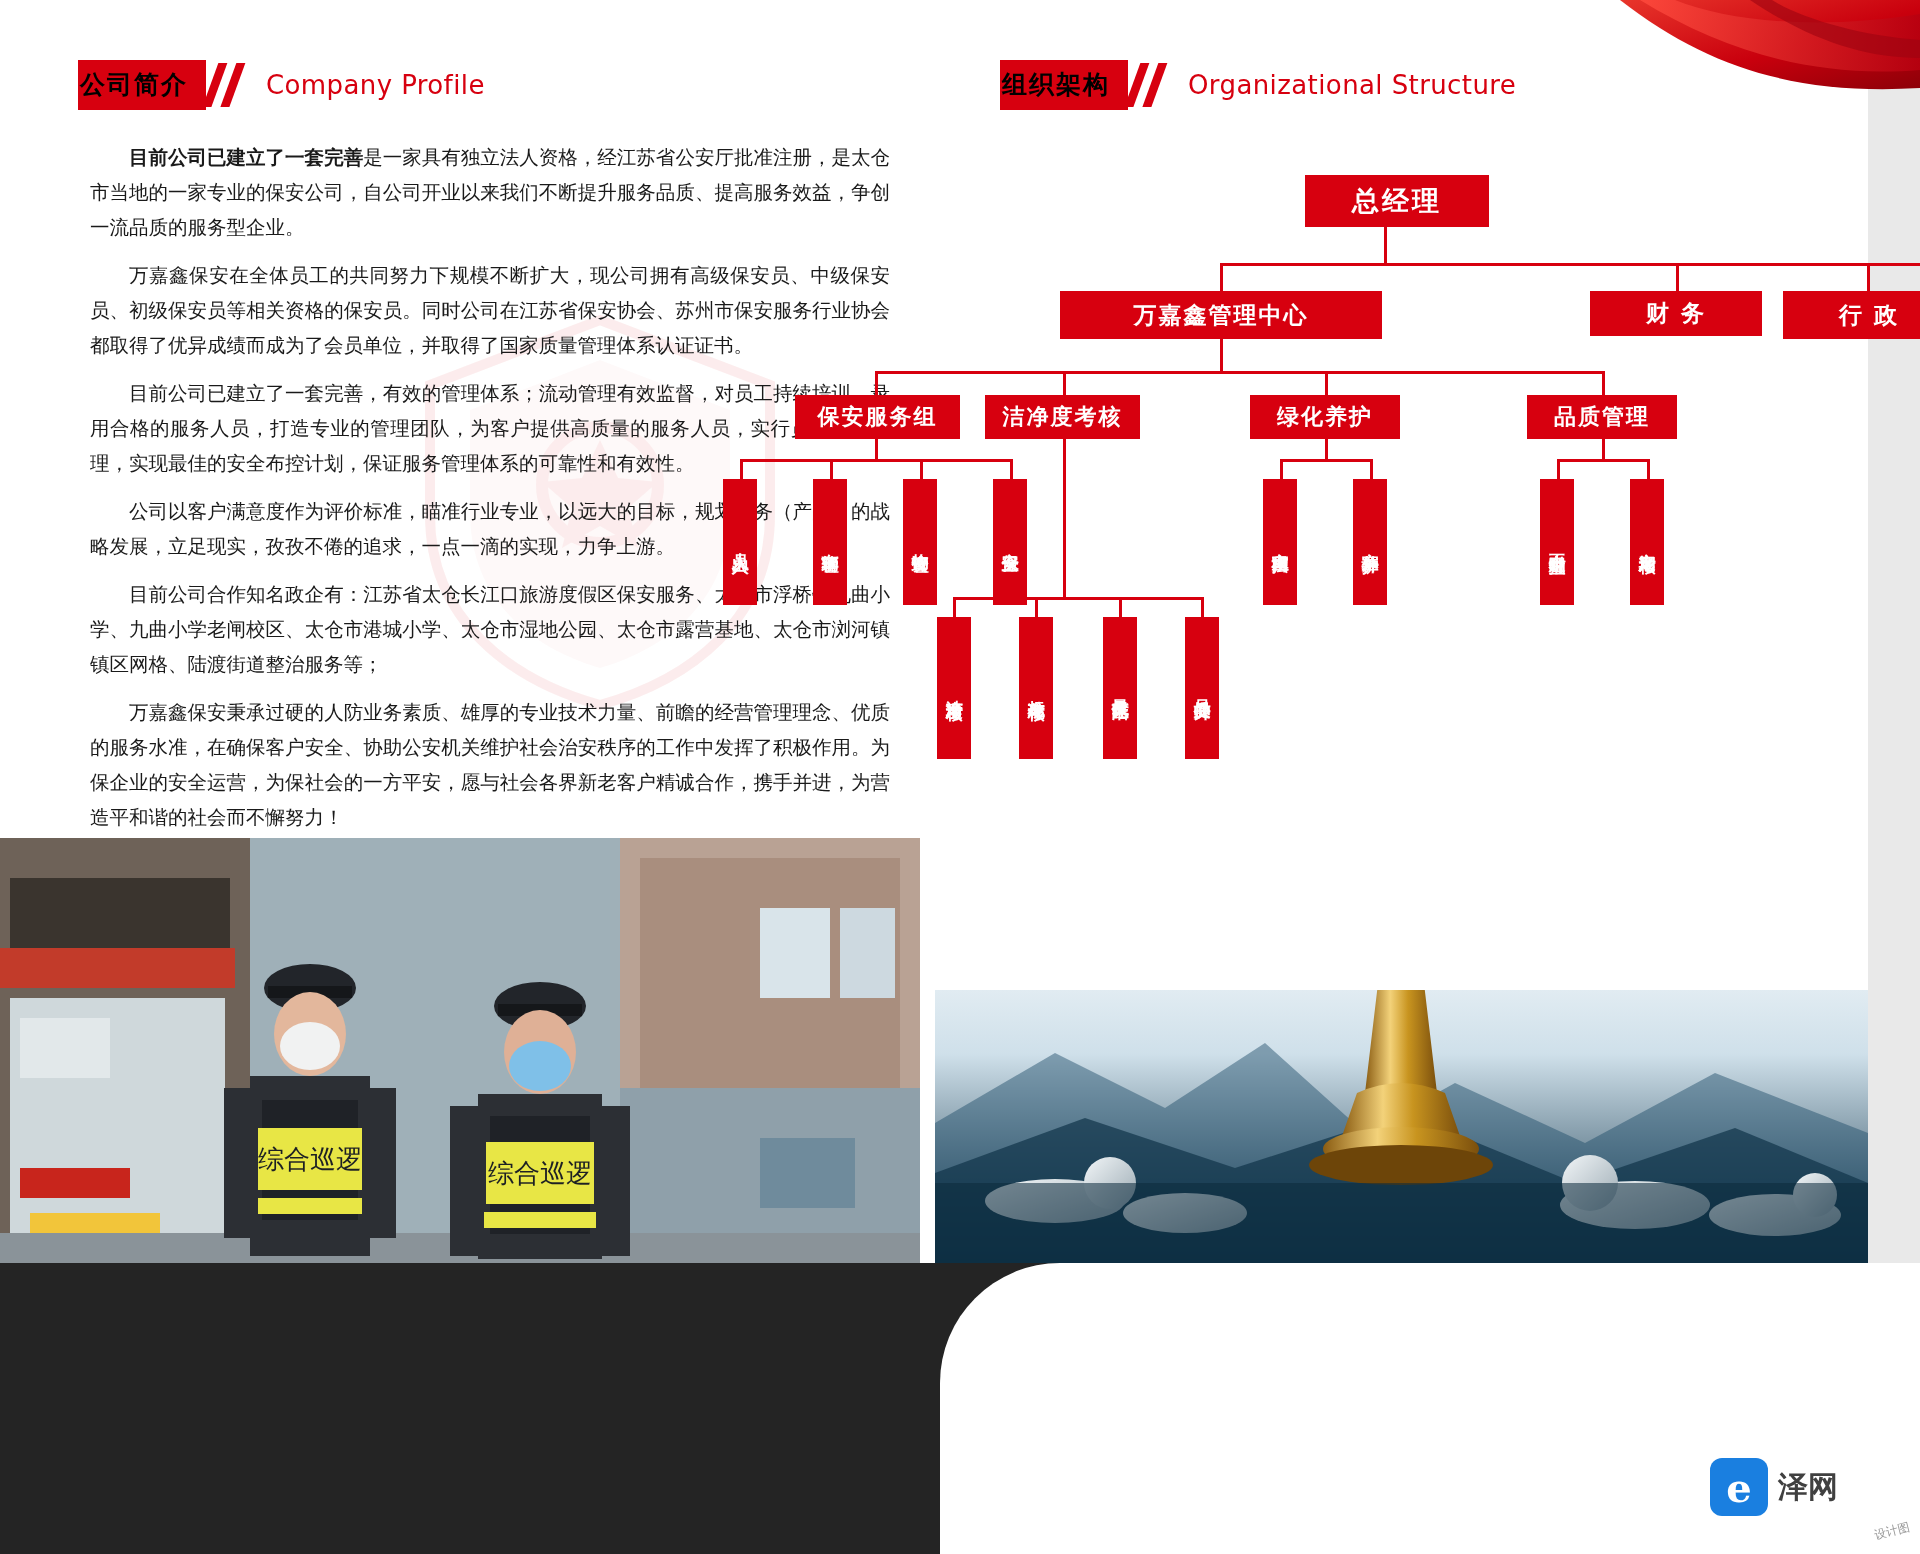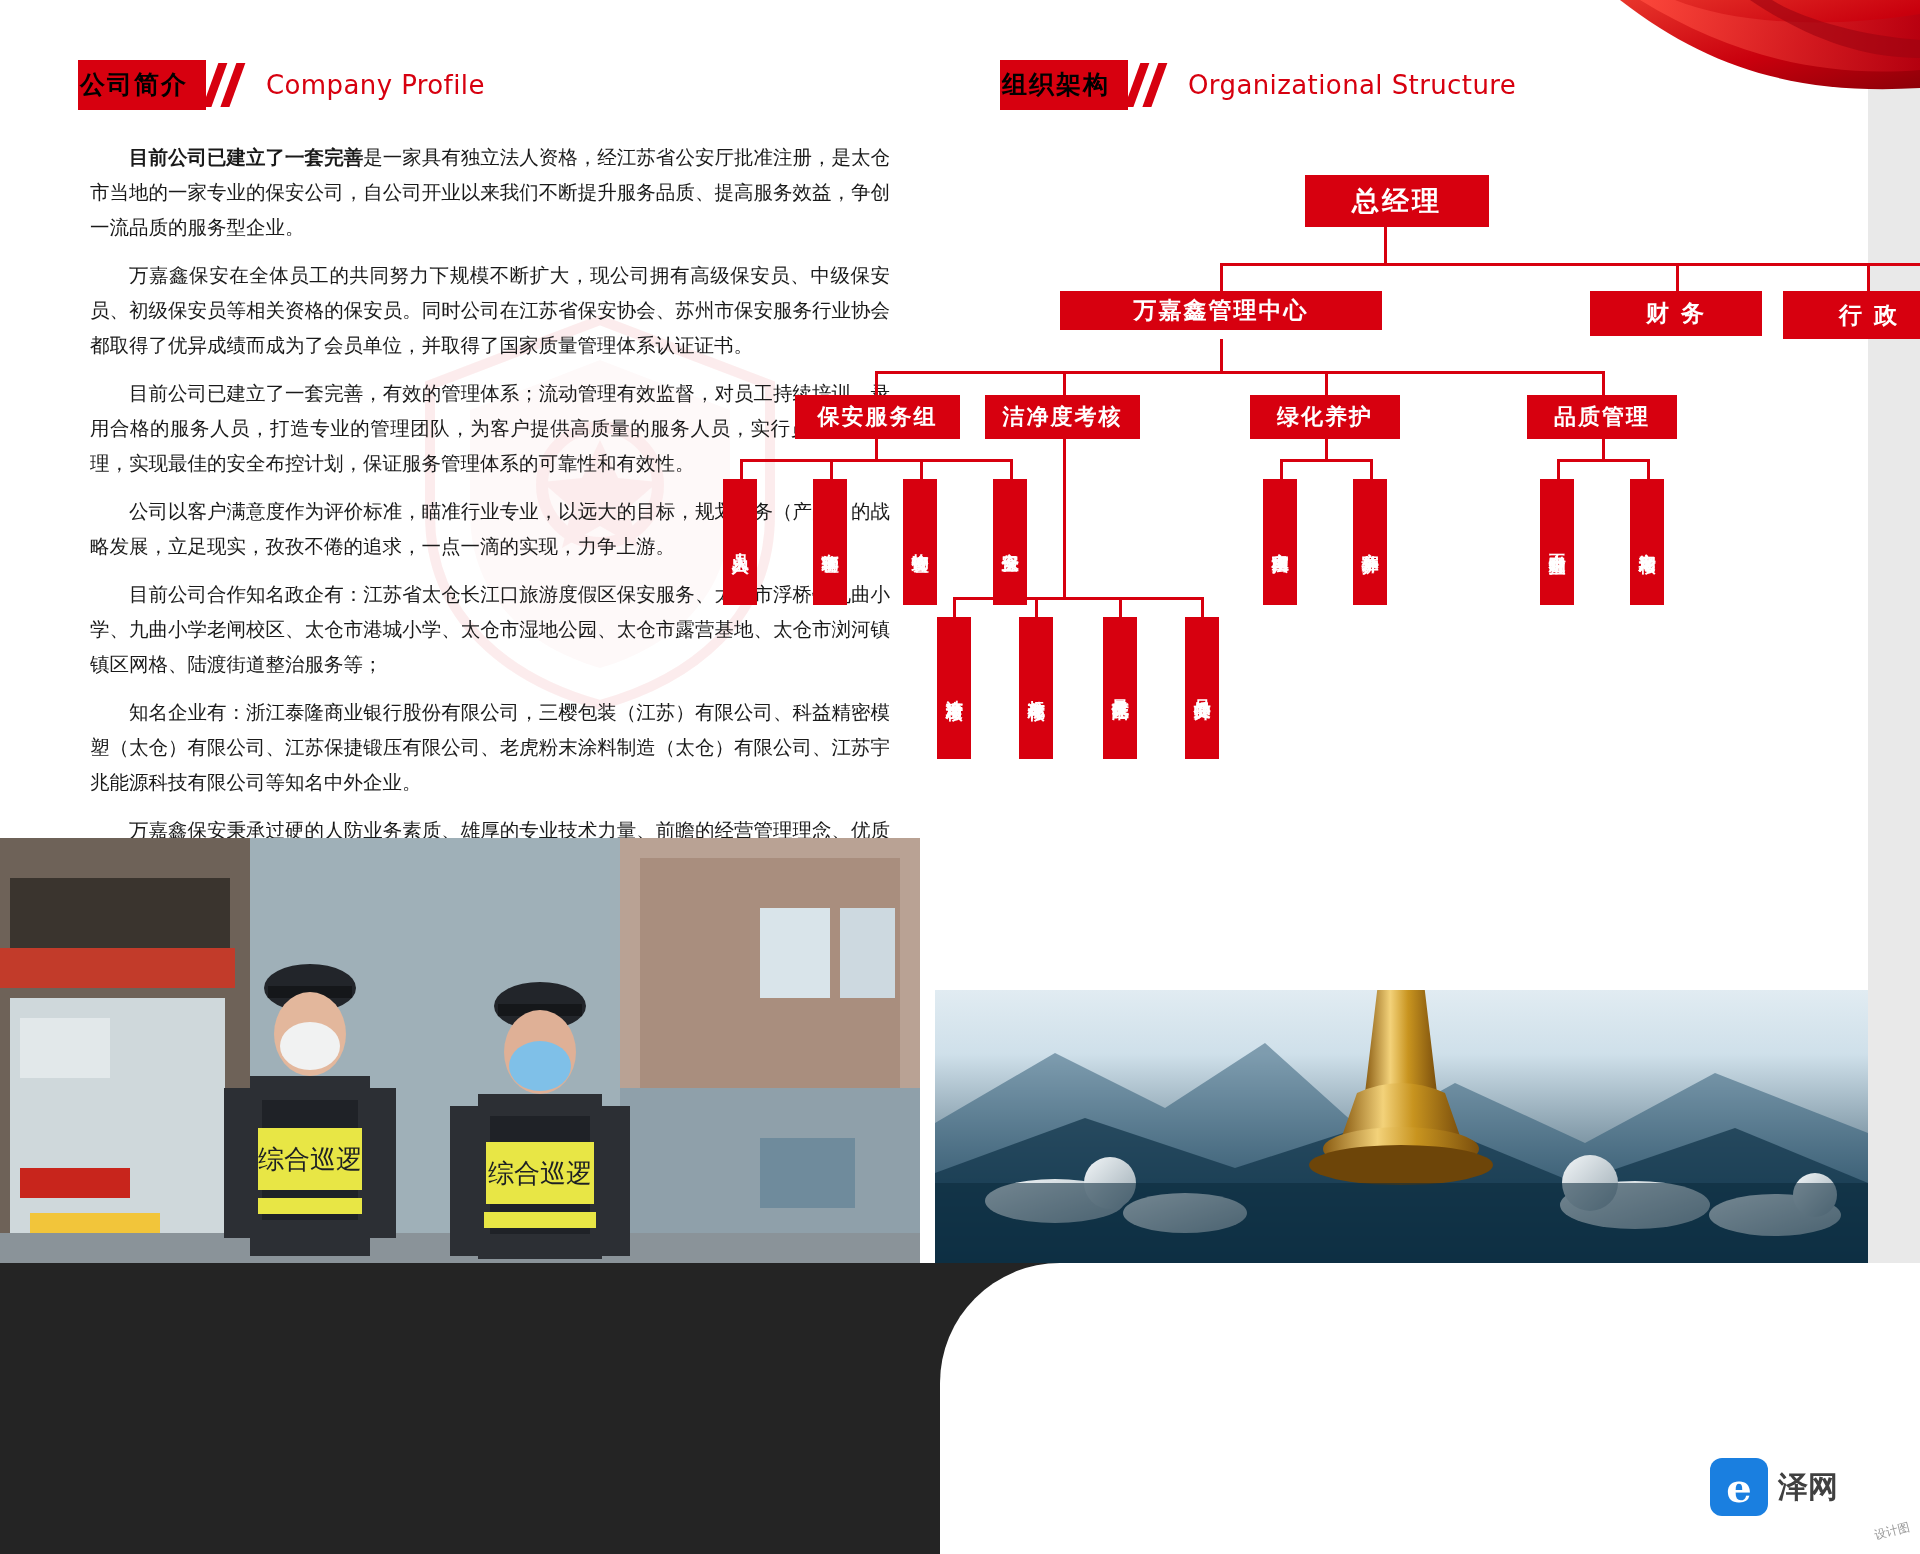--- a/index.html
+++ b/index.html
@@ -153,21 +153,20 @@
       <path d="M210 140 L228 178 L268 182 L238 208 L248 248 L210 226 L172 248 L182 208 L152 182 L192 178 Z" fill="#d7000f"></path>
     </svg>
   </div>
 
   <div class="article">
     <p><b>目前公司已建立了一套完善</b><span>是一家具有独立法人资格，经江苏省公安厅批准注册，是太仓市当地的一家专业的保安公司，自公司开业以来我们不断提升服务品质、提高服务效益，争创一流品质的服务型企业。</span></p>
     <p>万嘉鑫保安在全体员工的共同努力下规模不断扩大，现公司拥有高级保安员、中级保安员、初级保安员等相关资格的保安员。同时公司在江苏省保安协会、苏州市保安服务行业协会都取得了优异成绩而成为了会员单位，并取得了国家质量管理体系认证证书。</p>
     <p>目前公司已建立了一套完善，有效的管理体系；流动管理有效监督，对员工持续培训，录用合格的服务人员，打造专业的管理团队，为客户提供高质量的服务人员，实行员工软件管理，实现最佳的安全布控计划，保证服务管理体系的可靠性和有效性。</p>
     <p>公司以客户满意度作为评价标准，瞄准行业专业，以远大的目标，规划服务（产品）的战略发展，立足现实，孜孜不倦的追求，一点一滴的实现，力争上游。</p>
     <p>目前公司合作知名政企有：江苏省太仓长江口旅游度假区保安服务、太仓市浮桥镇九曲小学、九曲小学老闸校区、太仓市港城小学、太仓市湿地公园、太仓市露营基地、太仓市浏河镇镇区网格、陆渡街道整治服务等；</p>
-    <p>知名企业有：浙江泰隆商业银行股份有限公司，三樱包装（江苏）有限公司、科益精密模塑（太仓）有限公司、江苏保捷锻压有限公司、老虎粉末涂料制造（太仓）有限公司、江苏宇兆能源科技有限公司等知名中外企业。</p>
     <p>万嘉鑫保安秉承过硬的人防业务素质、雄厚的专业技术力量、前瞻的经营管理理念、优质的服务水准，在确保客户安全、协助公安机关维护社会治安秩序的工作中发挥了积极作用。为保企业的安全运营，为保社会的一方平安，愿与社会各界新老客户精诚合作，携手并进，为营造平和谐的社会而不懈努力！</p>
   </div>
 
   <div class="photo-left">
     <svg width="920" height="425" viewBox="0 0 920 425" preserveAspectRatio="xMidYMid slice">
       <rect width="920" height="425" fill="#9fb0b8"></rect>
 
       <rect x="620" y="0" width="300" height="425" fill="#b9a294"></rect>
       <rect x="640" y="20" width="260" height="230" fill="#a98e7e"></rect>
       <rect x="760" y="70" width="70" height="90" fill="#d9e4ea"></rect>
@@ -226,21 +225,21 @@
 
   <div class="org">
 
     <div class="node n-top" style="left:370px;top:0px;width:184px;height:52px;">总经理</div>
     <div class="ln v" style="left:449px;top:52px;height:38px;"></div>
     <div class="ln h" style="left:285px;top:88px;width:850px;"></div>
     <div class="ln v" style="left:285px;top:88px;height:28px;"></div>
     <div class="ln v" style="left:741px;top:88px;height:28px;"></div>
     <div class="ln v" style="left:932px;top:88px;height:28px;"></div>
 
-    <div class="node n-l2" style="left:125px;top:116px;width:322px;height:39px;">万嘉鑫管理中心</div>
+    <div class="node n-l2" style="left:125px;top:116px;width:322px;height:48px;">万嘉鑫管理中心</div>
     <div class="node n-l2" style="left:655px;top:116px;width:172px;height:45px;">财 务</div>
     <div class="node n-l2" style="left:848px;top:116px;width:172px;height:48px;">行 政</div>
 
     <div class="ln v" style="left:285px;top:164px;height:34px;"></div>
     <div class="ln h" style="left:-60px;top:196px;width:730px;"></div>
     <div class="ln v" style="left:-60px;top:196px;height:24px;"></div>
     <div class="ln v" style="left:128px;top:196px;height:24px;"></div>
     <div class="ln v" style="left:390px;top:196px;height:24px;"></div>
     <div class="ln v" style="left:667px;top:196px;height:24px;"></div>
 

